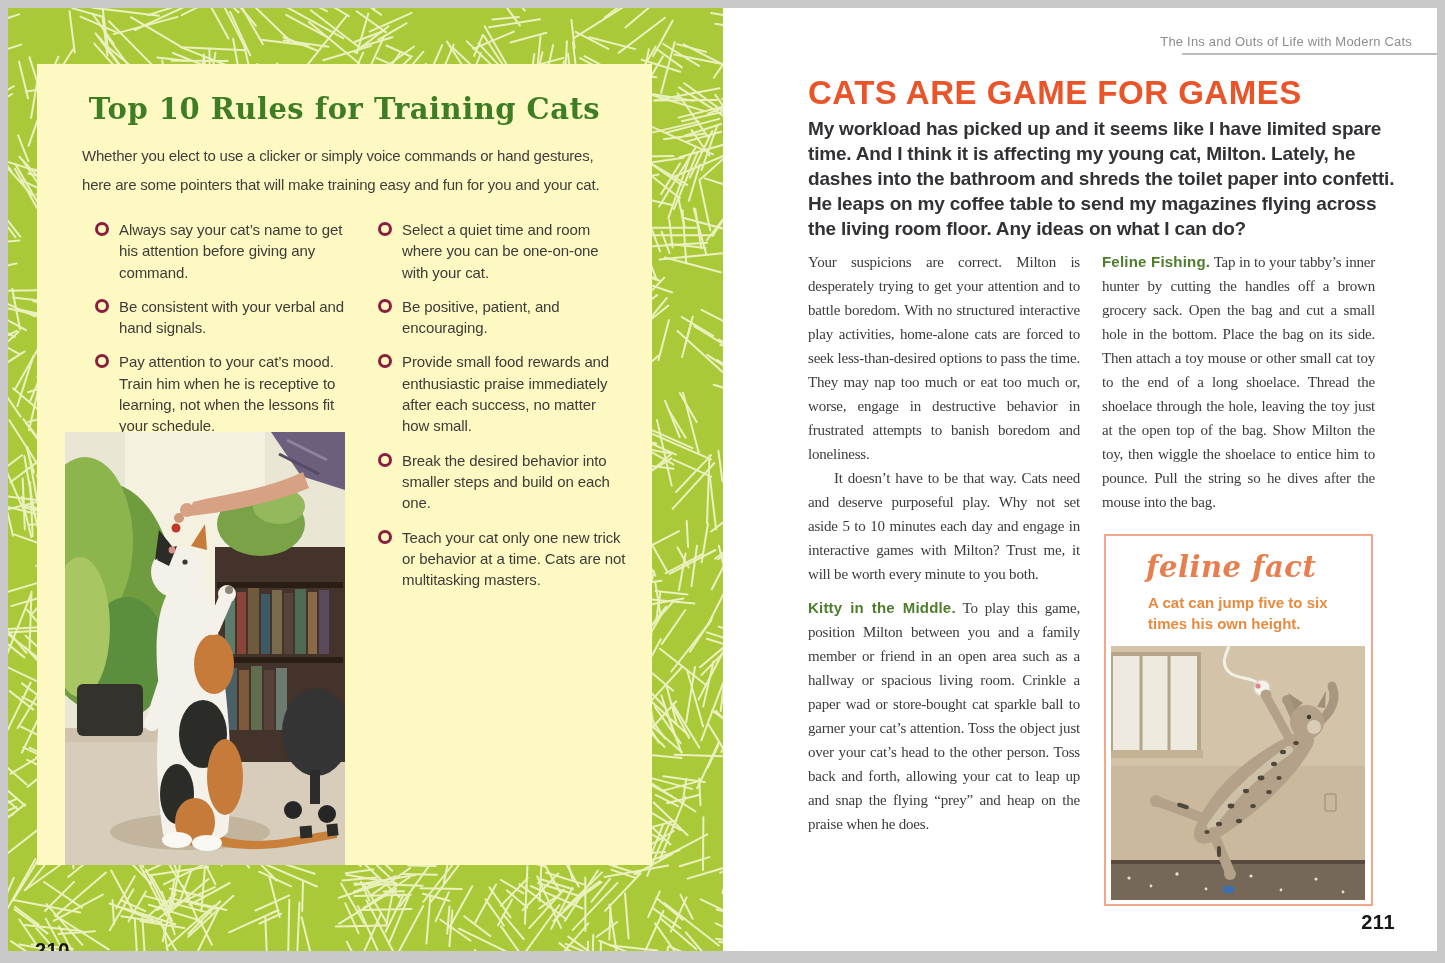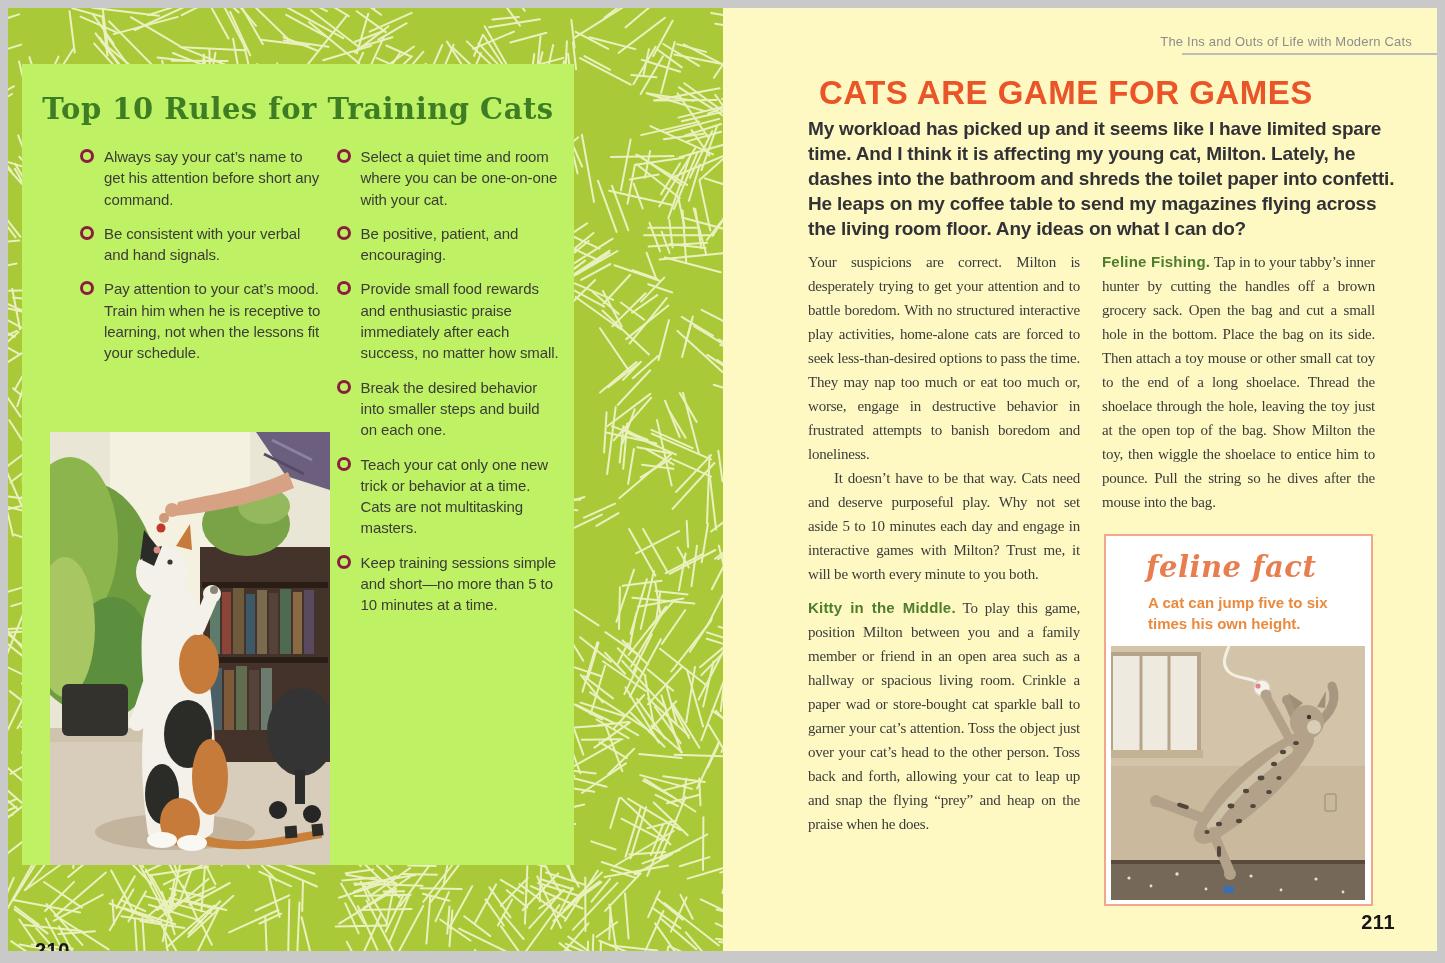--- a/index.html
+++ b/index.html
@@ -2,42 +2,42 @@
 <html><head>
 <meta charset="utf-8">
 <style>
   html,body{margin:0;padding:0;}
   body{background:#c9c9c9;font-family:"Liberation Sans",sans-serif;}
   .stage{position:relative;width:1445px;height:963px;background:#c9c9c9;overflow:hidden;}
 
   
   .left-page{position:absolute;left:8px;top:8px;width:715px;height:943px;background:#a9c938;overflow:hidden;}
   .leaf-pattern{position:absolute;left:0;top:0;width:715px;height:943px;}
-  .panel{position:absolute;left:14px;top:56px;width:552px;height:801px;background:#bef264;}
+  .panel{position:absolute;left:29px;top:56px;width:615px;height:801px;background:#fef9c3;}
   .rules-title{margin:0;padding-top:28px;text-align:center;
     font-family:"DejaVu Serif",serif;font-weight:bold;font-size:29px;letter-spacing:.5px;color:#3e7d23;}
   .rules-intro{margin:16px 38px 0 45px;width:532px;font-size:15px;line-height:1.9;
     color:#3f3e3a;letter-spacing:-0.2px;}
   .rules-cols{display:flex;margin:20px 0 0 58px;}
   .rules-col{width:283px;}
   .rules-col.second{width:262px;}
   .rule{display:flex;margin:0 14px 13px 0;}
   .bullet{flex:0 0 auto;width:8px;height:8px;border:3px solid #8a1e3f;border-radius:50%;
     margin:3px 10px 0 0;}
   .rule-text{font-size:15px;line-height:1.42;color:#3c3b37;letter-spacing:-0.1px;}
   .photo-left{position:absolute;left:28px;bottom:0;width:280px;height:433px;display:block;}
   .pagenum{position:absolute;font-weight:bold;font-size:20px;color:#161616;letter-spacing:.5px;}
   .pagenum.left{left:27px;top:931px;}
   .pagenum.right{right:42px;top:903px;}
 
   
-  .right-page{position:absolute;left:723px;top:8px;width:714px;height:943px;background:#fef9c3;}
+  .right-page{position:absolute;left:723px;top:8px;width:714px;height:943px;background:#ffffff;}
   .running-head{position:absolute;top:26px;right:25px;font-size:13px;color:#8d8d8d;letter-spacing:.2px;}
   .running-rule{position:absolute;top:45px;left:459px;width:255px;height:2px;background:#bdbdbd;}
-  .article-heading{position:absolute;left:96px;top:66px;margin:0;
+  .article-heading{position:absolute;left:85px;top:66px;margin:0;
     font-size:33px;font-weight:bold;letter-spacing:.5px;color:#ea5429;}
   .question-lead{position:absolute;left:85px;top:108px;width:596px;margin:0;
     font-size:19px;font-weight:bold;line-height:25px;color:#323236;letter-spacing:-0.2px;}
   .body-col{position:absolute;top:242px;font-family:"Liberation Serif",serif;
     font-size:15px;line-height:24px;color:#3b3b3b;text-align:justify;letter-spacing:-0.2px;}
   .body-col.c1{left:85px;width:272px;}
   .body-col.c2{left:379px;width:273px;}
   .body-para{margin:0;}
   .body-para.indent{text-indent:26px;}
   .body-para.gap{margin-top:10px;}
@@ -1872,25 +1872,26 @@
         <line x1="730.3" y1="945.8" x2="764.8" y2="981.0"></line>
         <line x1="731.8" y1="963.5" x2="759.3" y2="1009.7"></line>
         <line x1="747.4" y1="972.0" x2="795.6" y2="1020.0"></line>
         <line x1="756.3" y1="964.1" x2="781.6" y2="994.3"></line>
         <line x1="751.5" y1="969.5" x2="778.2" y2="998.8"></line>
         <line x1="715.9" y1="947.8" x2="747.3" y2="996.1"></line>
       </svg>
 
     <div class="panel">
       <h1 class="rules-title">Top 10 Rules for Training Cats</h1>
+      <p class="rules-intro">Whether you elect to use a clicker or simply voice commands or hand gestures, here are some pointers that will make training easy and fun for you and your cat.</p>
       <div class="rules-cols">
         <div id="rules-col1" class="rules-col">
             <div class="rule">
               <span class="bullet"></span>
-              <span class="rule-text">Always say your cat’s name to get his attention before short any command.</span>
+              <span class="rule-text">Always say your cat’s name to get his attention before giving any command.</span>
             </div>
             <div class="rule">
               <span class="bullet"></span>
               <span class="rule-text">Be consistent with your verbal and hand signals.</span>
             </div>
             <div class="rule">
               <span class="bullet"></span>
               <span class="rule-text">Pay attention to your cat’s mood. Train him when he is receptive to learning, not when the lessons fit your schedule.</span>
             </div>
           </div>
@@ -1908,24 +1909,20 @@
               <span class="rule-text">Provide small food rewards and enthusiastic praise immediately after each success, no matter how small.</span>
             </div>
             <div class="rule">
               <span class="bullet"></span>
               <span class="rule-text">Break the desired behavior into smaller steps and build on each one.</span>
             </div>
             <div class="rule">
               <span class="bullet"></span>
               <span class="rule-text">Teach your cat only one new trick or behavior at a time. Cats are not multitasking masters.</span>
             </div>
-            <div class="rule">
-              <span class="bullet"></span>
-              <span class="rule-text">Keep training sessions simple and short—no more than 5 to 10 minutes at a time.</span>
-            </div>
           </div>
       </div>
 
       <svg class="photo-left" viewBox="0 0 280 433" preserveAspectRatio="none">
         <rect x="0" y="0" width="280" height="300" fill="#e9e6d6"></rect>
         <rect x="60" y="0" width="140" height="190" fill="#f4f1e1"></rect>
         <rect x="0" y="296" width="280" height="137" fill="#d8cdba"></rect>
         <rect x="0" y="296" width="280" height="14" fill="#cfc3ae"></rect>
 
         <rect x="150" y="115" width="130" height="215" fill="#44332a"></rect>

